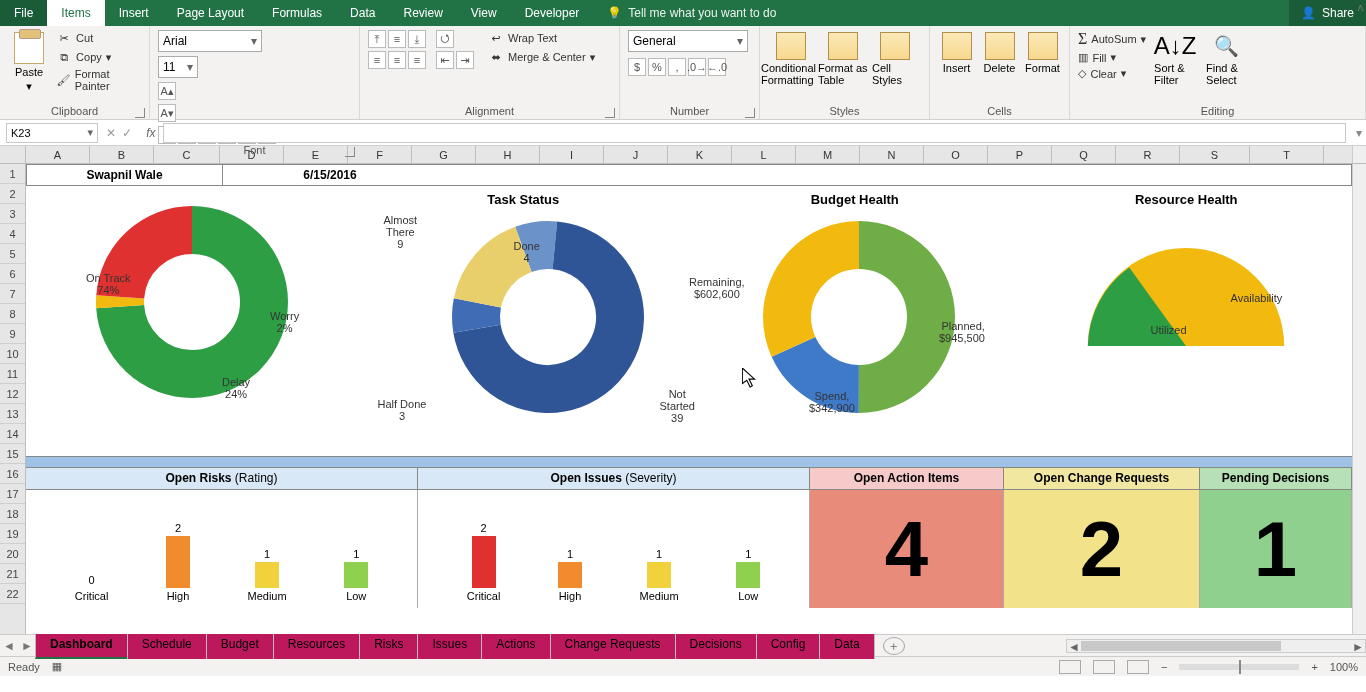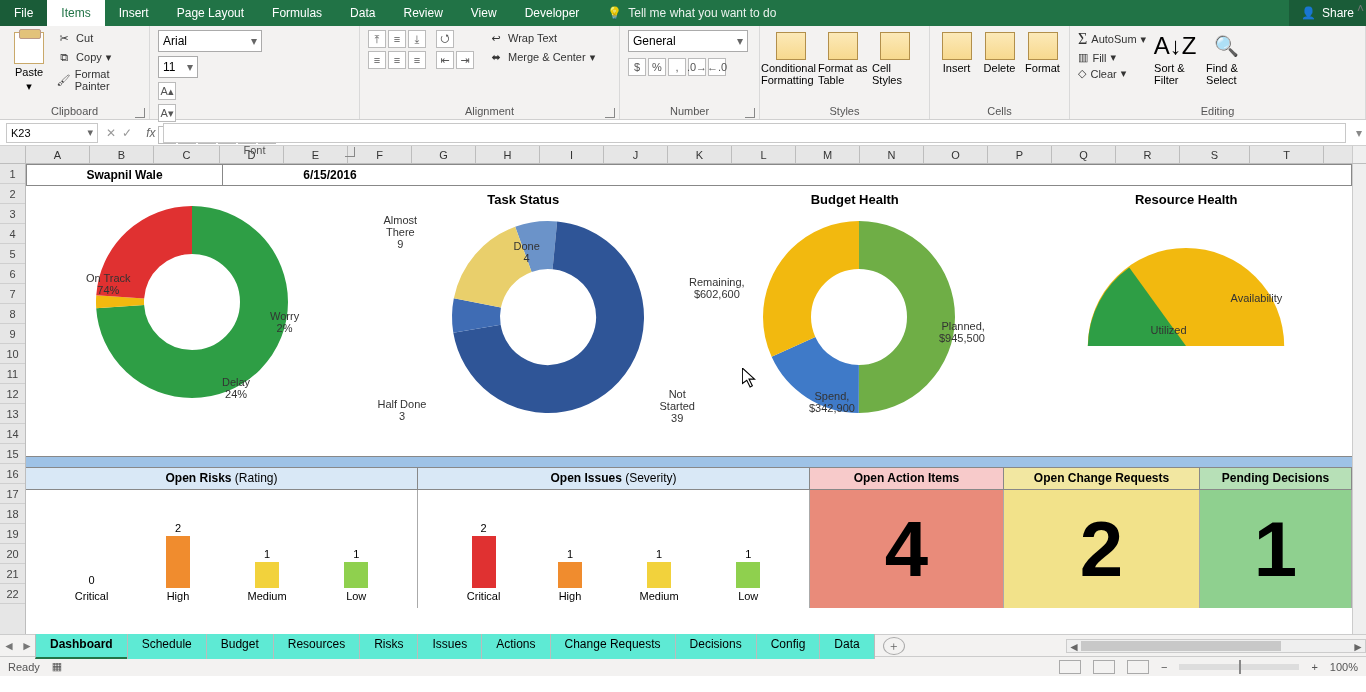--- a/index.html
+++ b/index.html
@@ -103,21 +103,21 @@
 
 .barset { position:absolute; bottom:6px; left:20px; right:20px; display:flex; justify-content:space-around; align-items:flex-end; height:90px;}
 .barcol { display:flex; flex-direction:column; align-items:center; gap:2px; font-size:11px;}
 .bar { width:24px;}
 
 .cursor { position:absolute; width:14px; height:20px; }
 
 
 .tabs { height:22px; border-top:1px solid #ccc; background:#f3f2f1; display:flex; align-items:center;}
 .navbtn { width:18px; text-align:center; color:#777; }
-.sheettab { padding:0 14px; height:27px; line-height:22px; border:1px solid #bbb; border-bottom:none; background:#5eead4; margin-left:-1px; font-size:12px;}
+.sheettab { padding:0 14px; height:27px; line-height:22px; border:1px solid #bbb; border-bottom:none; background:#be185d; margin-left:-1px; font-size:12px;}
 .sheettab.active { border-bottom:2px solid #217346; font-weight:bold;}
 .plus { width:22px; height:18px; border:1px solid #aaa; border-radius:50%; text-align:center; line-height:16px; margin:0 8px; color:#666;}
 .hscroll { flex:0 0 300px; height:14px; background:#efefef; margin-left:auto; border:1px solid #ccc; position:relative;}
 .hscroll .thumb { position:absolute; left:14px; top:1px; height:10px; width:200px; background:#c8c8c8;}
 .hscroll .arr { position:absolute; top:0; width:14px; height:12px; text-align:center; color:#666;}
 .hscroll .arr.l { left:0;} .hscroll .arr.r { right:0;}
 
 
 .status { height:20px; background:#f3f2f1; border-top:1px solid #ccc; display:flex; align-items:center; font-size:11px; color:#555; padding:0 8px; gap:12px;}
 .status .spacer { flex:1;}

